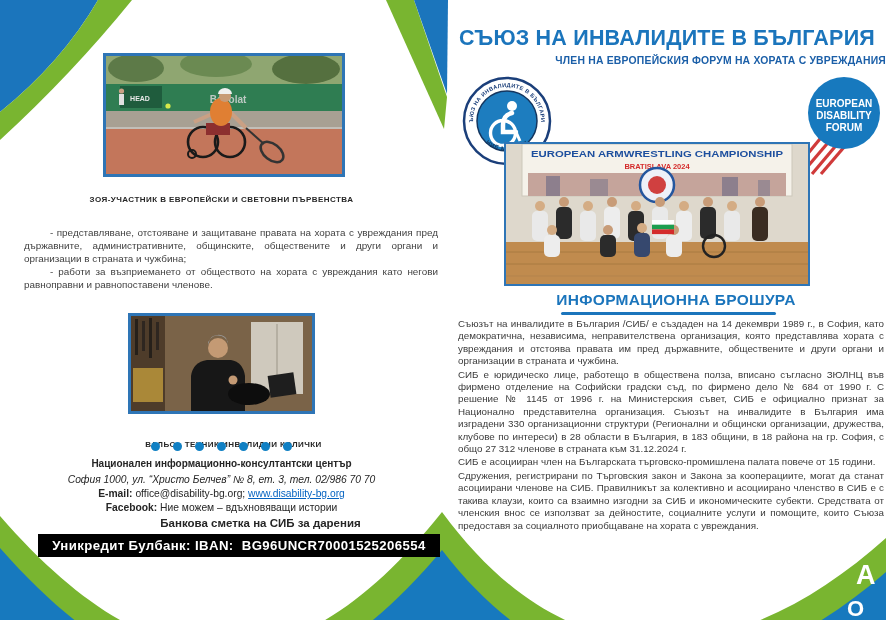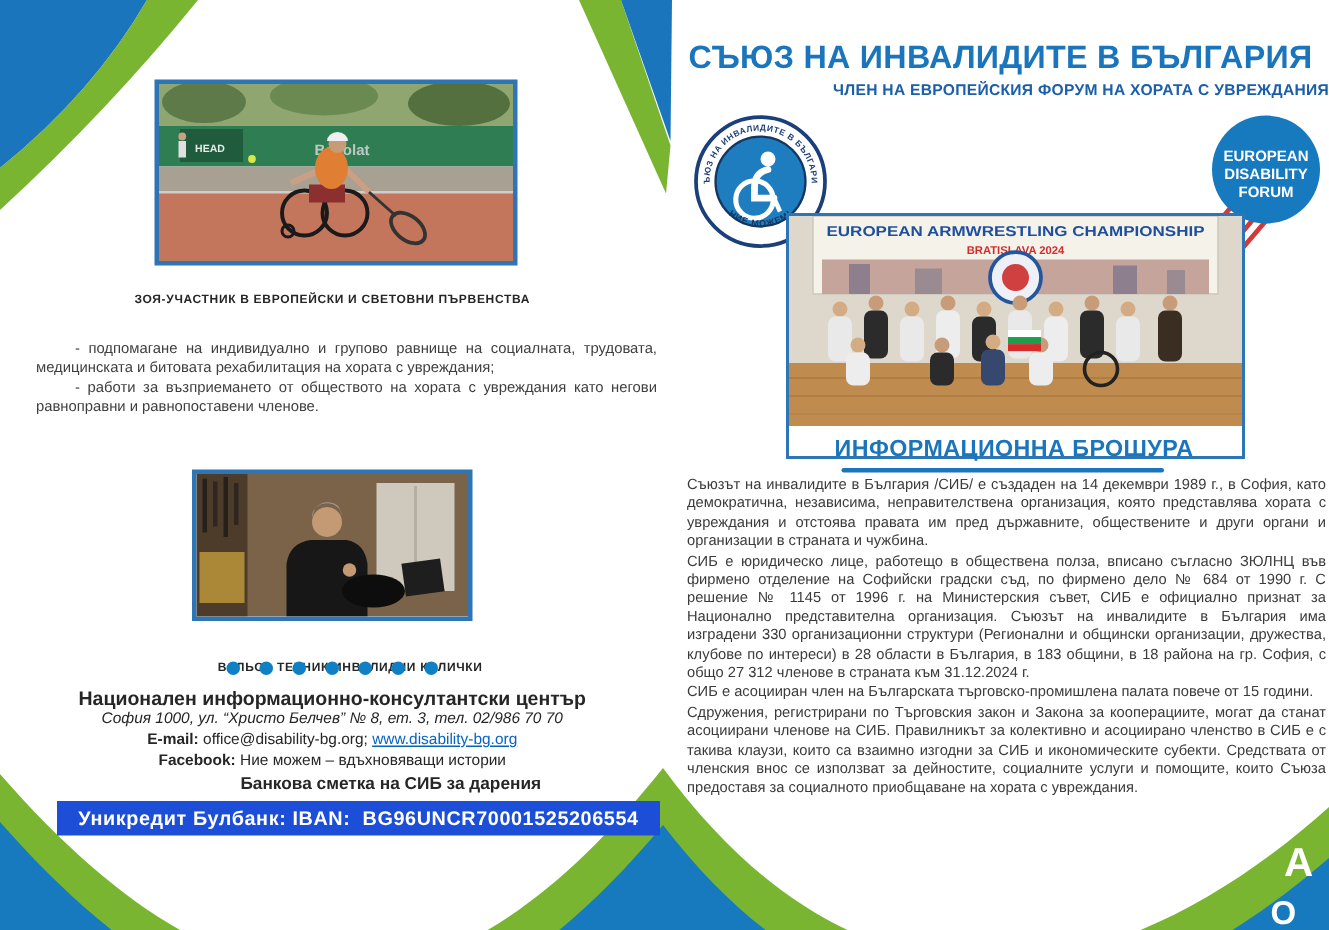--- a/index.html
+++ b/index.html
@@ -25,28 +25,28 @@
     left:24px;width:414px;font-size:9.9px;line-height:13px;color:#3f3f3f;
     text-align:justify;
   }
   .activities p{margin:0;text-indent:26px;}
   .dots{left:0;width:443px;text-align:center;}
   .dots i{
     display:inline-block;width:9px;height:9px;border-radius:50%;
     background:#1080c4;margin:0 6.5px;
   }
   .contact-line{left:0;width:443px;text-align:center;color:#262626;}
-  .c-name{font-size:13px;font-weight:bold;}
+  .c-name{font-size:10px;font-weight:bold;}
   .c-addr{font-size:10.3px;}
   .c-mail,.c-fb{font-size:10.3px;}
   .c-mail b,.c-fb b{font-weight:bold;}
   .weblink{color:#0563c1;text-decoration:underline;}
   .bank-heading{font-size:11.5px;font-weight:bold;}
   .iban-banner{
-    left:38px;top:534px;width:402px;height:23px;background:#1d4ed8;
+    left:38px;top:534px;width:402px;height:23px;background:#000000;
     color:#ffffff;font-size:13.2px;font-weight:bold;text-align:center;
     line-height:23px;letter-spacing:.4px;white-space:pre;
   }
 
   
   .r-title{
     left:448px;top:26px;width:438px;text-align:center;color:#1b75bc;
     font-size:21.5px;font-weight:bold;letter-spacing:.2px;
   }
   .r-subtitle{
@@ -107,21 +107,21 @@
       <circle cx="119" cy="40" r="6" fill="#c79b77"></circle>
       <path d="M112,38 a7,6 0 0 1 14,0 z" fill="#efefef"></path>
       <line x1="140" y1="72" x2="158" y2="88" stroke="#333" stroke-width="2"></line>
       <ellipse cx="166" cy="96" rx="13" ry="8" fill="none" stroke="#333" stroke-width="2.5" transform="rotate(38 166 96)"></ellipse>
     </svg>
   </div>
   <div class="abs content caption" style="top:195px;">ЗОЯ-УЧАСТНИК В ЕВРОПЕЙСКИ И СВЕТОВНИ ПЪРВЕНСТВА</div>
 
 
   <div class="abs content activities" style="top:226px;">
-    <p>- подпомагане на индивидуално и групово равнище на социалната, трудовата, медицинската и битовата рехабилитация на хората с увреждания;</p>
+    <p>- представляване, отстояване и защитаване правата на хората с увреждания пред държавните, административните, общинските, обществените и други органи и организации в страната и чужбина;</p>
     <p>- работи за възприемането от обществото на хората с увреждания като негови равноправни и равнопоставени членове.</p>
   </div>
 
   <div class="abs content photo-frame" style="left:128px;top:313px;width:187px;height:101px;">
     <svg width="181" height="95" viewBox="0 0 181 95">
       <rect x="0" y="0" width="181" height="95" fill="#7a6348"></rect>
       <rect x="0" y="0" width="34" height="95" fill="#4e3c2a"></rect>
       <rect x="4" y="3" width="3" height="36" fill="#26201a"></rect>
       <rect x="11" y="5" width="3" height="30" fill="#2e2620"></rect>
       <rect x="18" y="2" width="3" height="40" fill="#26201a"></rect>
@@ -189,21 +189,21 @@
         <line x1="22" y1="98" x2="49" y2="66"></line>
         <line x1="31" y1="98" x2="55" y2="70"></line>
       </g>
       <circle cx="54" cy="37" r="36" fill="#1779be"></circle>
       <text x="54" y="31" font-size="10" font-weight="bold" fill="#ffffff" text-anchor="middle">EUROPEAN</text>
       <text x="54" y="43" font-size="10" font-weight="bold" fill="#ffffff" text-anchor="middle">DISABILITY</text>
       <text x="54" y="55" font-size="10" font-weight="bold" fill="#ffffff" text-anchor="middle">FORUM</text>
     </svg>
   </div>
 
-  <div class="abs content photo3-frame" style="left:524px;top:142px;width:306px;height:164px;">
+  <div class="abs content photo3-frame" style="left:504px;top:142px;width:306px;height:144px;">
     <svg width="302" height="140" viewBox="0 0 302 140">
       <rect x="0" y="0" width="302" height="140" fill="#ded8cc"></rect>
       <rect x="0" y="98" width="302" height="42" fill="#c08b4e"></rect>
       <line x1="0" y1="108" x2="302" y2="108" stroke="#a87a40" stroke-width="1"></line>
       <line x1="0" y1="120" x2="302" y2="120" stroke="#a87a40" stroke-width="1"></line>
       <line x1="0" y1="132" x2="302" y2="132" stroke="#b3834c" stroke-width="1"></line>
       <rect x="16" y="0" width="270" height="52" fill="#f5f2ea" stroke="#ccc7ba"></rect>
       <text x="151" y="13" font-size="9.5" font-weight="bold" fill="#1d4f9e" text-anchor="middle" textLength="252" lengthAdjust="spacingAndGlyphs">EUROPEAN ARMWRESTLING CHAMPIONSHIP</text>
       <text x="151" y="25" font-size="7.5" font-weight="bold" fill="#d42b2b" text-anchor="middle">BRATISLAVA 2024</text>
       <rect x="22" y="29" width="258" height="23" fill="#c5a49b"></rect>

